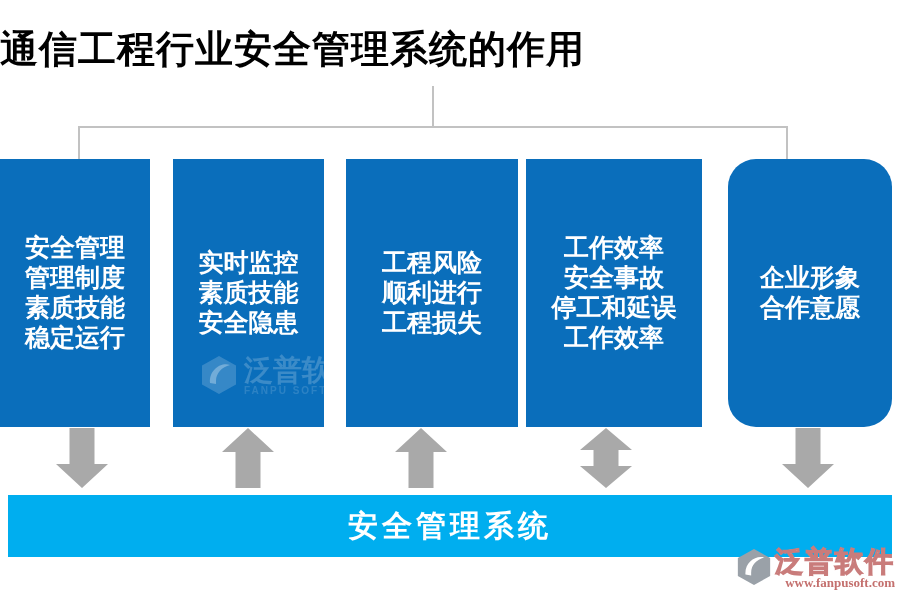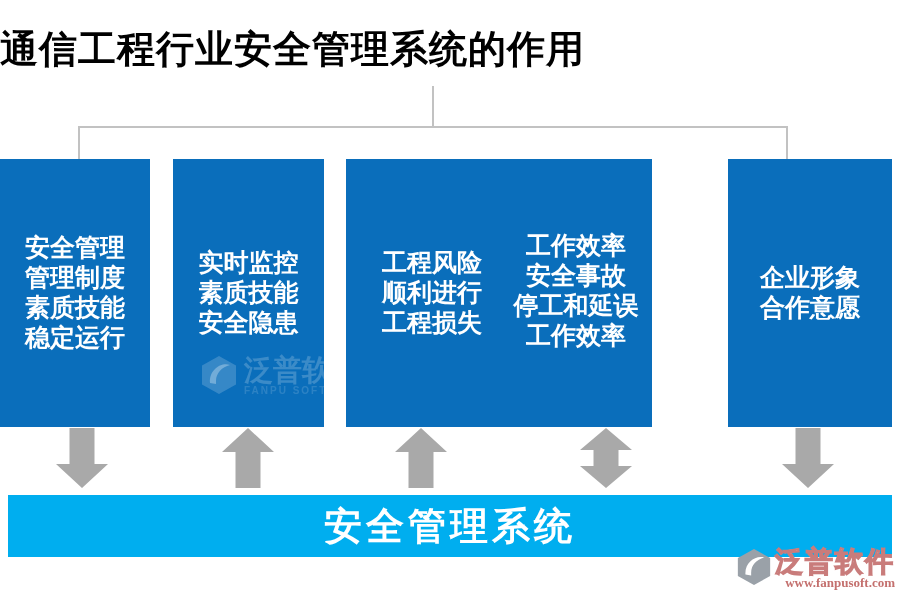--- a/index.html
+++ b/index.html
@@ -16,34 +16,34 @@
   .hline{left:78px;top:126px;width:710px;height:2px;}
   .drop-left{left:78px;top:126px;width:2px;height:34px;}
   .drop-right{left:786px;top:126px;width:2px;height:34px;}
   .box{
     position:absolute;top:159px;height:268px;background:#0a6ebb;
     display:flex;align-items:center;justify-content:center;
   }
   .b1{left:0;width:150px;}
   .b2{left:173px;width:151px;}
   .b3{left:346px;width:172px;}
-  .b4{left:500px;width:152px;font-family:Liberation Mono, monospace;}
-  .b5{left:728px;width:164px;}
+  .b4{left:526px;width:176px;}
+  .b5{left:728px;width:164px;border-radius:28px;}
   .box-text{
     color:#ffffff;font-size:25px;font-weight:700;line-height:30px;
     text-align:center;white-space:nowrap;
   }
   .arrow{position:absolute;top:428px;width:54px;height:60px;}
   .a1{left:55px;} .a2{left:221px;} .a3{left:394px;} .a4{left:579px;} .a5{left:781px;}
   .arrow svg{display:block;}
   .bottom-bar{
     position:absolute;left:8px;top:495px;width:884px;height:62px;background:#00aeef;
     display:flex;align-items:center;justify-content:center;
   }
-  .bar-label{color:#fff;font-size:38px;font-weight:700;letter-spacing:4px;white-space:nowrap;}
+  .bar-label{color:#fff;font-size:30px;font-weight:700;letter-spacing:4px;white-space:nowrap;}
   .wm-inner{
     position:absolute;left:26px;top:196px;display:flex;align-items:flex-start;gap:5px;
     pointer-events:none;
   }
   .wm-inner .wm-texts{display:flex;flex-direction:column;}
   .wm-inner-name{
     color:rgba(255,255,255,0.20);font-size:29px;font-weight:700;line-height:30px;white-space:nowrap;
   }
   .wm-inner-sub{
     color:rgba(255,255,255,0.14);font-size:10px;font-weight:700;letter-spacing:2px;

